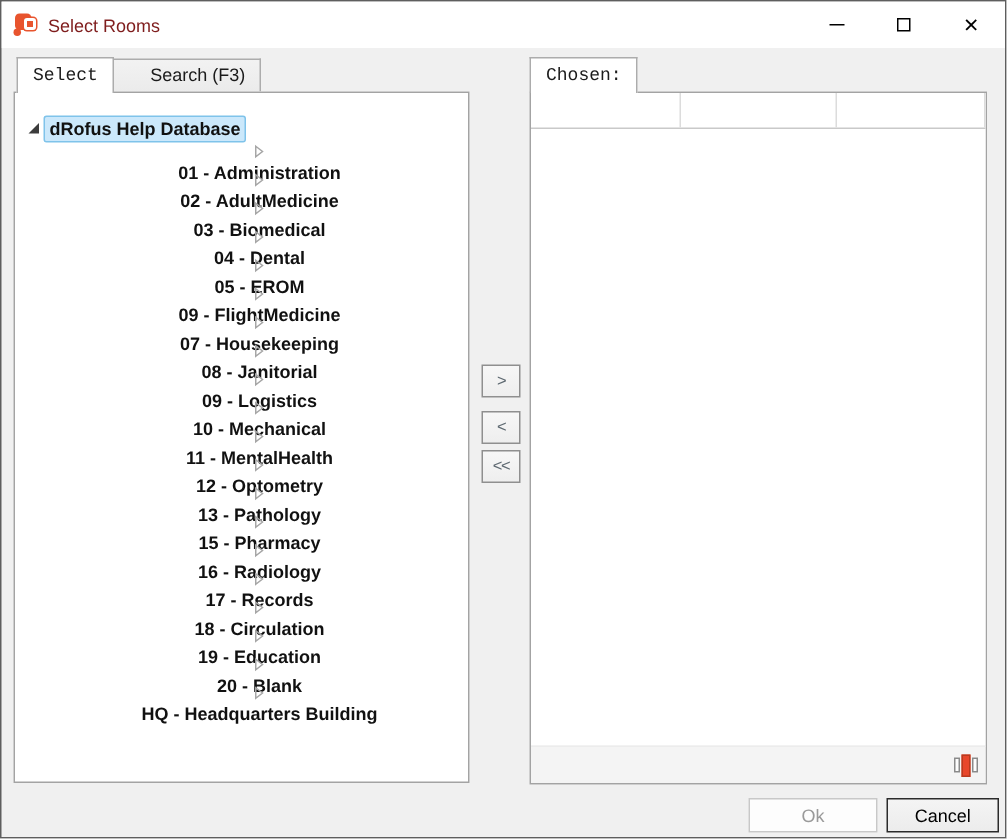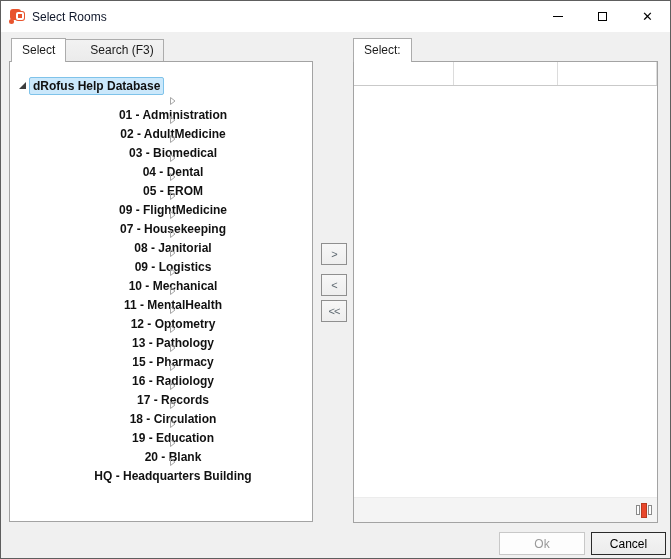--- a/index.html
+++ b/index.html
@@ -11,36 +11,36 @@
   }
   
   .titlebar {
     position:absolute; left:0; top:0; right:0; height:31px;
     background:#ffffff; display:flex; align-items:center;
   }
   .app-icon { position:relative; width:17px; height:17px; margin:0 6px 0 8px; flex:none; }
   .app-icon .sq-main { position:absolute; left:1px; top:1px; width:11px; height:11px; background:#e8542e; border-radius:3px; }
   .app-icon .sq-outline { position:absolute; left:7px; top:4px; width:8px; height:8px; background:#e8542e; border:2px solid #fff; border-radius:2px; box-shadow:0 0 0 1px #e8542e; }
   .app-icon .dot { position:absolute; left:0px; top:11px; width:5px; height:5px; background:#e8542e; border-radius:50%; }
-  .title-text { font-size:12px; color:#0f172a; }
+  .title-text { font-size:12px; color:#7f1d1d; }
   .titlebar-spacer { flex:1; }
   .win-btn { width:45px; height:31px; display:flex; align-items:center; justify-content:center; cursor:default; }
   .glyph-min { width:10px; height:1px; background:#000; display:block; }
   .glyph-max { width:9px; height:9px; border:1px solid #000; display:block; }
   .glyph-close { font-size:13px; line-height:1; color:#000; }
   
   .tabstrip { position:absolute; display:flex; align-items:flex-end; }
   .tabstrip-left { left:10px; top:37px; }
   .tabstrip-right { left:352px; top:37px; }
   .tab {
     border:1px solid #acacac; border-bottom:none;
     padding:3px 9px 4px 24px; background:linear-gradient(#f2f2f2,#ebebeb);
     margin-right:-1px; position:relative; z-index:1; color:#1b1b1b;
   }
-  .tab.active { background:#fff; z-index:3; padding:4px 10px 5px 10px; margin-bottom:-1px; }
+  .tab.active { background:#fff; z-index:3; padding:4px 10px 5px 10px; margin-bottom:-1px;font-family:Liberation Mono, monospace; }
   
   .tree-panel {
     position:absolute; left:8px; top:60px; width:304px; height:461px;
     background:#fff; border:1px solid #a3a3a3; z-index:2;
     overflow:hidden; padding-top:14px;
   }
   .tree-row { height:19px; display:flex; align-items:center; font-weight:bold; color:#111; }
   .tree-row.root { padding-left:5px; }
   .tree-row.child { padding-left:24px;flex-direction:column; }
   .expander { width:14px; height:12px; display:flex; align-items:center; justify-content:center; flex:none; }
@@ -287,21 +287,21 @@
         </span>
         <span class="tree-label">HQ - Headquarters Building</span>
       </div>
   </div>
 
   <button class="xfer-btn xfer-add">&gt;</button>
   <button class="xfer-btn xfer-remove">&lt;</button>
   <button class="xfer-btn xfer-remove-all">&lt;&lt;</button>
 
   <div class="tabstrip tabstrip-right">
-    <div class="tab active">Select:</div>
+    <div class="tab active">Chosen:</div>
   </div>
 
   <div class="chosen-panel">
     <div class="grid-header">
       <div class="hcol"></div>
         <div class="hcol"></div>
         <div class="hcol"></div>
     </div>
     <div class="grid-body"></div>
     <div class="grid-footer">

